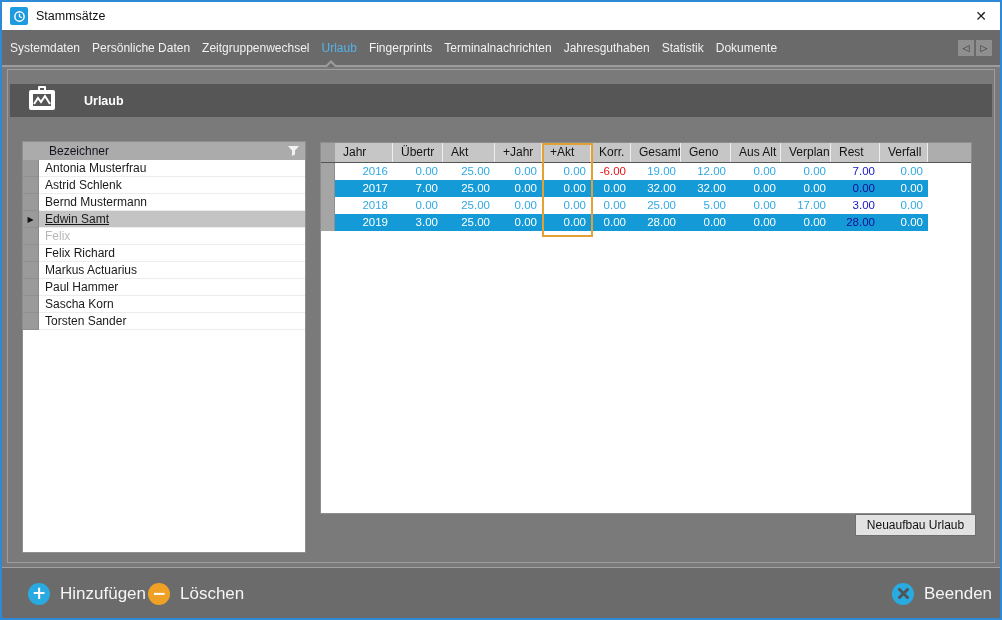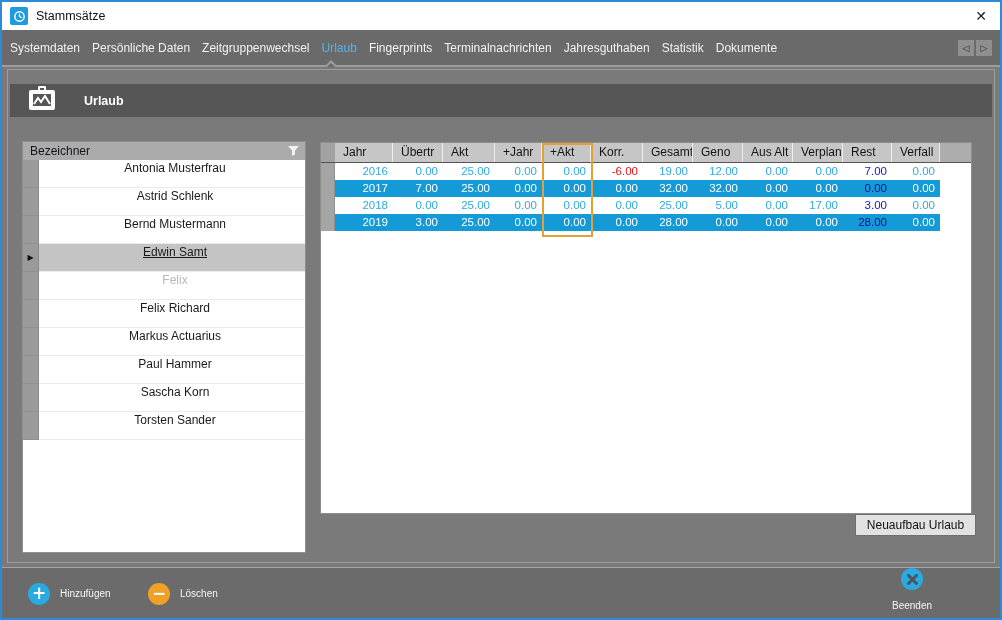--- a/index.html
+++ b/index.html
@@ -24,56 +24,56 @@
 
   
   .frame { position:absolute; left:5px; top:67px; width:988px; height:494px; border:1px solid #9e9e9e; }
   .band { position:absolute; left:2px; right:2px; top:14px; height:33px; background:#565656; display:flex; align-items:center; }
   .badge { margin-left:17px; }
   .band-title { color:#fff; font-weight:bold; font-size:12.5px; margin-left:27px; }
 
   
   .listpanel { position:absolute; left:20px; top:139px; width:284px; height:412px; background:#fff; border:1px solid #8f8f8f; }
   .lheader { height:18px; background:#ababab; display:flex; align-items:center; font-size:12px; color:#14141e; }
-  .lheader-label { margin-left:7px; }
+  .lheader-label { margin-left:26px; }
   .funnel { margin-left:auto; margin-right:6px; display:flex; align-items:center; cursor:pointer; }
-  .lrow { display:flex; height:28px;text-align:center; }
+  .lrow { display:flex; height:17px; }
   .gut { width:16px; background:#9a9a9a; border-right:1px solid #8a8a8a; border-bottom:1px solid #8f8f8f; color:#111; font-size:8px; display:flex; align-items:center; justify-content:center; font-family:"DejaVu Sans",sans-serif; }
   .nm { flex:1; font-size:12px; color:#1a1a1a; padding-left:6px; line-height:16px; border-bottom:1px solid #ececec; }
   .lrow.sel .nm { background:#c4c4c4;text-decoration:underline; }
   .lrow.dis .nm { color:#b8b8b8; }
 
   
   .gridpanel { position:absolute; left:318px; top:140px; width:652px; height:372px; background:#fff; border:1px solid #8d8d8d; }
   .ghead { display:flex; height:20px; border-bottom:1px solid #555; }
   .gcorner { width:14px; background:#a2a2a2; }
   .hcell { background:#c6c6c6; color:#141414; font-size:12px; padding-left:8px; line-height:19px; border-right:1px solid #ededed; overflow:hidden; white-space:nowrap; }
   .hfill { flex:1; background:#adadad; }
   .trow { display:flex; height:17px; }
   .rh { width:14px; background:#a5a5a5; border-right:1px solid #8f8f8f; }
   .cell { font-size:11.5px; text-align:right; padding-right:5px; line-height:17px; color:#2fa9e4; overflow:hidden; white-space:nowrap; }
   .trow.sel .cell { background:#149bd7; color:#ffffff; }
   .cell.rest { color:#1414c8; }
   .trow.sel .cell.rest { color:#0f0f96; }
   .cell.neg { color:#e81414; }
   .w-jahr{width:58px}.w-uebertr{width:50px}.w-akt{width:52px}.w-plusjahr{width:47px}.w-plusakt{width:49px}
-  .w-korr{width:52px}.w-gesamt{width:50px}.w-geno{width:50px}.w-ausalt{width:50px}.w-verplant{width:50px}
+  .w-korr{width:40px}.w-gesamt{width:50px}.w-geno{width:50px}.w-ausalt{width:50px}.w-verplant{width:50px}
   .w-rest{width:49px}.w-verfall{width:48px}
   .colhl { position:absolute; left:221px; top:0; width:51px; height:94px; border:2px solid #e49f35; pointer-events:none; }
 
   
   .rebuild { position:absolute; left:853px; top:512px; width:121px; height:22px; background:#e2e2e2; border:1px solid #6e6e6e; font-size:12px; color:#111; font-family:"Liberation Sans","DejaVu Sans",sans-serif; cursor:pointer; }
 
   
   .bottombar { position:absolute; left:0; right:0; top:565px; height:51px; background:#6b6b6b; border-top:1px solid #a2a2a2; }
   .fbtn { position:absolute; top:0; height:51px; display:flex; align-items:center; gap:10px; cursor:pointer; }
   .circle { width:22px; height:22px; border-radius:50%; display:flex; align-items:center; justify-content:center; color:#fff; font-weight:bold; font-size:17px; line-height:1; font-family:"DejaVu Sans",sans-serif; }
   .circle.blue { background:#29abe2; }
   .circle.orange { background:#efa126; }
-  .flabel { color:#f5f5f5; font-size:10px; }
+  .flabel { color:#f5f5f5; font-size:17px; }
 </style>
 </head>
 <body>
 
 <div class="window">
 
   <div class="titlebar">
     <span class="appicon">
       <svg width="13" height="13" viewBox="0 0 14 14">
           <circle cx="7" cy="7" r="5" fill="none" stroke="#fff" stroke-width="1.6"></circle>
@@ -252,21 +252,21 @@
 
   <div class="bottombar">
     <div class="fbtn" style="left:26px;">
       <span class="circle blue">+</span>
       <span class="flabel">Hinzufügen</span>
     </div>
     <div class="fbtn" style="left:146px;">
       <span class="circle orange">−</span>
       <span class="flabel">Löschen</span>
     </div>
-    <div class="fbtn" style="left:890px;flex-direction:column;">
+    <div class="fbtn" style="left:890px;">
       <span class="circle blue">
         <svg width="11" height="11" viewBox="0 0 11 11">
             <path d="M1.5 1.5 L9.5 9.5 M9.5 1.5 L1.5 9.5" stroke="#4e5458" stroke-width="3" stroke-linecap="round"></path>
           </svg>
       </span>
       <span class="flabel">Beenden</span>
     </div>
   </div>
 
 </div>

